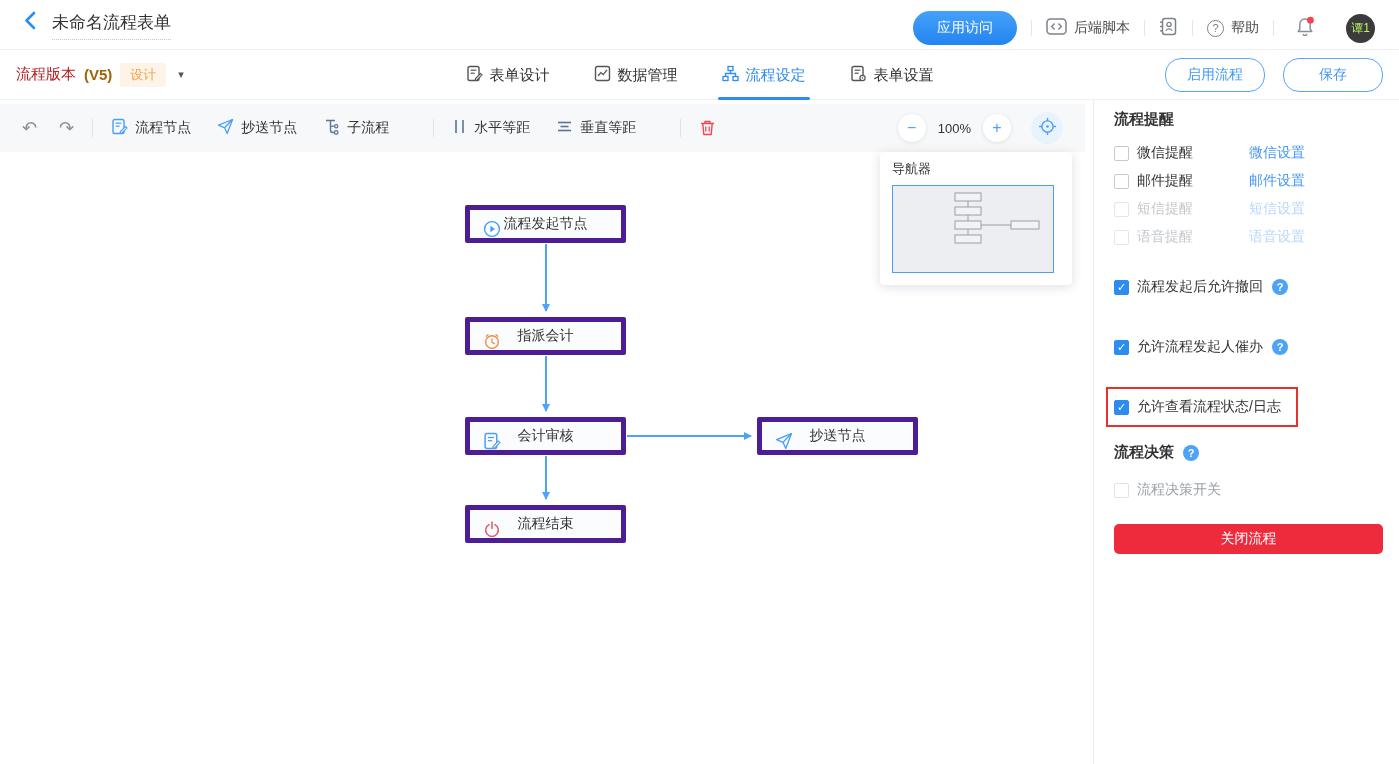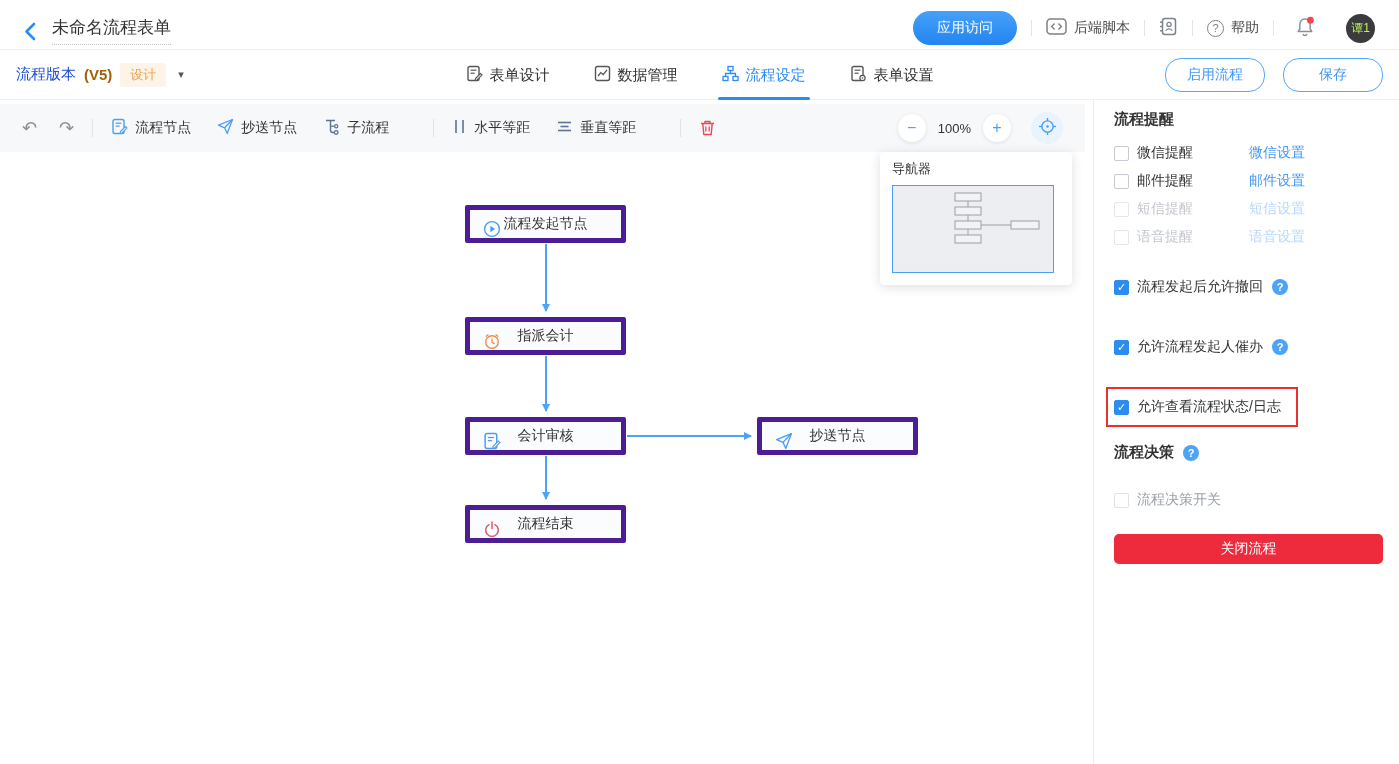--- a/index.html
+++ b/index.html
@@ -1,21 +1,21 @@
 <!DOCTYPE html>
 <html><head>
 <meta charset="utf-8">
 <style>
   * { box-sizing: border-box; margin: 0; padding: 0; }
   html,body { width:1399px; height:764px; overflow:hidden; }
   body { font-family:"Liberation Sans","DejaVu Sans",sans-serif; background:#fff; color:#333; position:relative; }
 
   
   .header { position:absolute; top:0; left:0; width:1399px; height:50px;
-    display:flex; align-items:flex-end; padding:4px 24px; background:#fff;
+    display:flex; align-items:flex-start; padding:11px 24px; background:#fff;
     border-bottom:1px solid #eef0f2; z-index:10; }
   .back-btn { display:flex; align-items:center; cursor:pointer; }
   .page-title { margin-left:16px; font-size:17px; color:#333;
     border-bottom:1px dotted #c3c6cb; padding-bottom:5px; }
   .header-right { margin-left:auto; display:flex; align-items:center; }
   .pill-btn { background:linear-gradient(180deg,#44a1fa,#2484f0); color:#fff;
     font-size:14px; padding:8px 24px; border-radius:18px; border:none; cursor:pointer; }
   .hdr-divider { width:1px; height:16px; background:#e3e5e8; margin:0 14px; }
   .hdr-item { display:flex; align-items:center; gap:7px; font-size:14px; color:#4a4a4a; cursor:pointer; }
   .help-circle { width:17px; height:17px; border:1.4px solid #7d8档3; border:1.4px solid #7d8288;
@@ -23,21 +23,21 @@
     font-size:11px; color:#7d8288; }
   .bell-wrap { position:relative; margin:0 6px; cursor:pointer; }
   .avatar { width:29px; height:29px; border-radius:50%; background:#3b3b3d; color:#bef264;
     font-size:12px; display:flex; align-items:center; justify-content:center; margin-left:24px; cursor:pointer; }
 
   
   .versionbar { position:absolute; top:50px; left:0; width:1399px; height:50px;
     display:flex; align-items:center; padding:0 16px; background:#fff;
     border-bottom:1px solid #f0f1f3; z-index:9; }
   .vb-left { display:flex; align-items:center; gap:8px; font-size:15px; }
-  .vb-version { color:#1d4ed8; }
+  .vb-version { color:#b91c1c; }
   .vb-vnum { color:#a16207;font-weight:bold; }
   .design-badge { background:#fdf3e7; color:#efa24b; font-size:13px; padding:3px 10px; border-radius:3px; cursor:pointer; }
   .vb-caret { color:#555; font-size:11px; margin-left:4px; cursor:pointer; }
   .main-tabs { position:absolute; left:50%; transform:translateX(-50%); top:0; height:50px;
     display:flex; align-items:center; gap:44px; }
   .mtab { display:flex; align-items:center; gap:7px; font-size:15px; color:#333;
     height:50px; position:relative; cursor:pointer; }
   .mtab.active { color:#2d8cf0; }
   .mtab.active::after { content:""; position:absolute; left:-4px; right:-4px; bottom:0;
     height:3px; background:#2d8cf0; border-radius:2px; }
@@ -440,20 +440,20 @@
         <div class="red-box"></div>
         <span class="cb checked"></span>
         <span class="opt-label">允许查看流程状态/日志</span>
       </div>
     </div>
 
     <div class="sec-title decision-title">
       <span>流程决策</span>
       <span class="help-dot">?</span>
     </div>
-    <div class="opt-row muted" style="margin-top:28px;">
+    <div class="opt-row muted" style="margin-top:18px;">
       <span class="cb"></span>
       <span class="opt-label">流程决策开关</span>
     </div>
 
     <button class="close-btn">关闭流程</button>
   </div>
 </div>
 
 </body></html>

